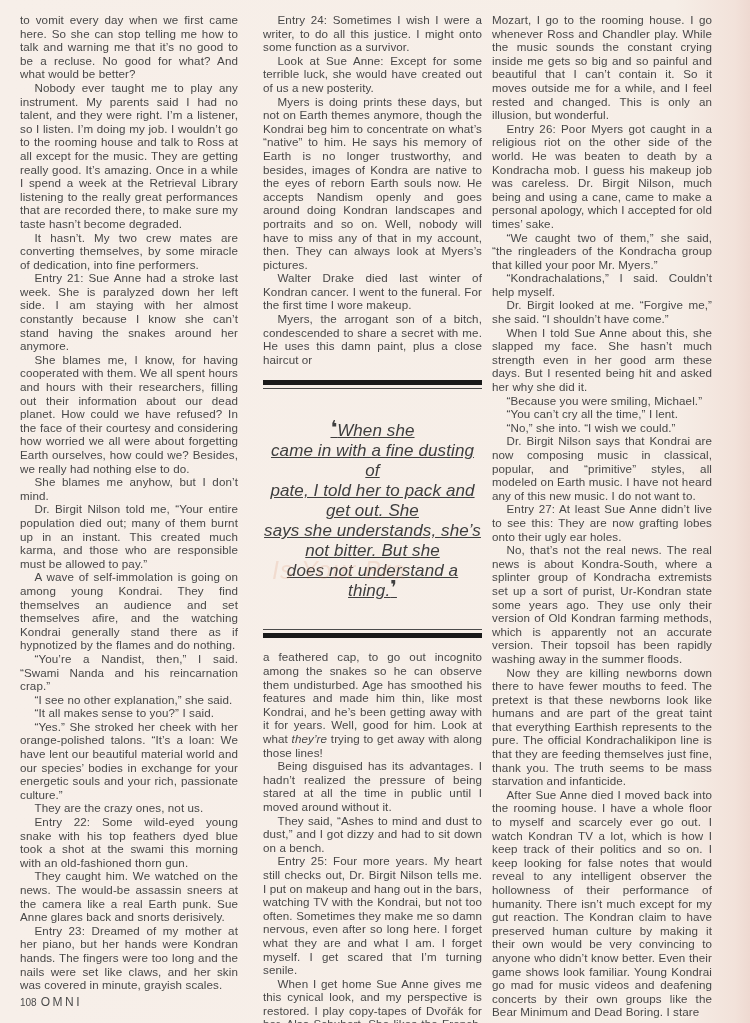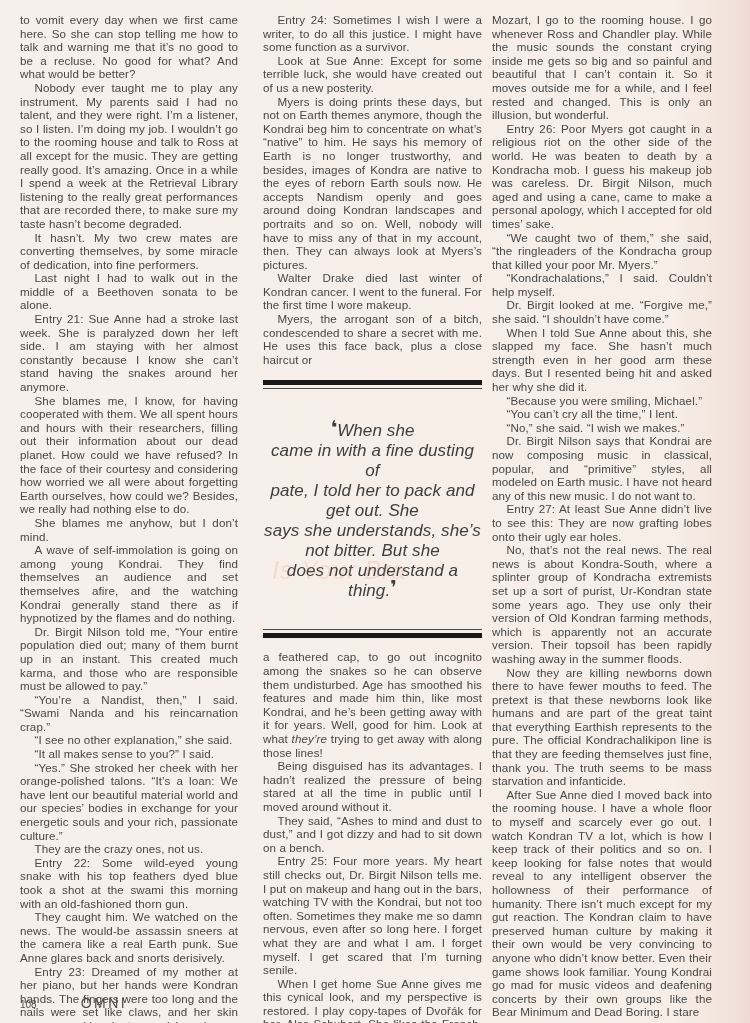--- a/index.html
+++ b/index.html
@@ -32,20 +32,21 @@
   .rule-top .rule-thin{margin-top:3px;}
   .rule-bottom .rule-thin{margin-bottom:3px;}
   .pq-body{
     padding:32px 0 28px 0;
     text-align:center;
     font-style:italic;
     font-size:17px;
     line-height:20px;
     color:#3e3e3e;
     text-indent:0;
+    text-decoration:underline;
   }
   .pq-mark{
     font-family:"DejaVu Sans",sans-serif;
     font-style:normal;
     font-weight:bold;
     font-size:19px;
     line-height:0;
     position:relative;top:-2px;
   }
   .ghost{
@@ -60,54 +61,53 @@
     letter-spacing:1px;
     pointer-events:none;
   }
   .footer{
     position:absolute;
     left:20px;top:995px;
     font-size:10px;
     color:#4d4d4d;
   }
   .footer .pageno{margin-right:4px;}
-  .footer .mag{letter-spacing:2.5px;font-size:14px;margin-left:40px;}
+  .footer .mag{letter-spacing:2.5px;font-size:12px;}
 </style>
 </head>
 <body>
 
 <div class="page">
 
   <div class="col" id="col1">
       <p class="noindent">to vomit every day when we first came here. So she can stop telling me how to talk and warning me that it’s no good to be a recluse. No good for what? And what would be better?</p>
       <p>Nobody ever taught me to play any instrument. My parents said I had no talent, and they were right. I’m a listener, so I listen. I’m doing my job. I wouldn’t go to the rooming house and talk to Ross at all except for the music. They are getting really good. It’s amazing. Once in a while I spend a week at the Retrieval Library listening to the really great performances that are recorded there, to make sure my taste hasn’t become degraded.</p>
       <p>It hasn’t. My two crew mates are converting themselves, by some miracle of dedication, into fine performers.</p>
-      <p>Last night I had to walk out in the middle of a Beethoven sonata to be alone.</p>
       <p>Entry 21: Sue Anne had a stroke last week. She is paralyzed down her left side. I am staying with her almost constantly because I know she can’t stand having the snakes around her anymore.</p>
       <p>She blames me, I know, for having cooperated with them. We all spent hours and hours with their researchers, filling out their information about our dead planet. How could we have refused? In the face of their courtesy and considering how worried we all were about forgetting Earth ourselves, how could we? Besides, we really had nothing else to do.</p>
       <p>She blames me anyhow, but I don’t mind.</p>
+      <p>Dr. Birgit Nilson told me, “Your entire population died out; many of them burnt up in an instant. This created much karma, and those who are responsible must be allowed to pay.”</p>
       <p>A wave of self-immolation is going on among young Kondrai. They find themselves an audience and set themselves afire, and the watching Kondrai generally stand there as if hypnotized by the flames and do nothing.</p>
-      <p>Dr. Birgit Nilson told me, “Your entire population died out; many of them burnt up in an instant. This created much karma, and those who are responsible must be allowed to pay.”</p>
       <p>“You’re a Nandist, then,” I said. “Swami Nanda and his reincarnation crap.”</p>
       <p>“I see no other explanation,” she said.</p>
       <p>“It all makes sense to you?” I said.</p>
       <p>“Yes.” She stroked her cheek with her orange-polished talons. “It’s a loan: We have lent our beautiful material world and our species’ bodies in exchange for your energetic souls and your rich, passionate culture.”</p>
       <p>They are the crazy ones, not us.</p>
       <p>Entry 22: Some wild-eyed young snake with his top feathers dyed blue took a shot at the swami this morning with an old-fashioned thorn gun.</p>
       <p>They caught him. We watched on the news. The would-be assassin sneers at the camera like a real Earth punk. Sue Anne glares back and snorts derisively.</p>
       <p>Entry 23: Dreamed of my mother at her piano, but her hands were Kondran hands. The fingers were too long and the nails were set like claws, and her skin was covered in minute, grayish scales.</p>
     </div>
 
   <div class="col" id="col2">
     <div>
-        <p>Entry 24: Sometimes I wish I were a writer, to do all this justice. I might have some function as a survivor.</p>
+        <p>Entry 24: Sometimes I wish I were a writer, to do all this justice. I might onto some function as a survivor.</p>
         <p>Look at Sue Anne: Except for some terrible luck, she would have created out of us a new posterity.</p>
         <p>Myers is doing prints these days, but not on Earth themes anymore, though the Kondrai beg him to concentrate on what’s “native” to him. He says his memory of Earth is no longer trustworthy, and besides, images of Kondra are native to the eyes of reborn Earth souls now. He accepts Nandism openly and goes around doing Kondran landscapes and portraits and so on. Well, nobody will have to miss any of that in my account, then. They can always look at Myers’s pictures.</p>
         <p>Walter Drake died last winter of Kondran cancer. I went to the funeral. For the first time I wore makeup.</p>
-        <p>Myers, the arrogant son of a bitch, condescended to share a secret with me. He uses this face back, plus a close haircut or</p>
+        <p>Myers, the arrogant son of a bitch, condescended to share a secret with me. He uses this damn paint, plus a close haircut or</p>
       </div>
     <figure class="pullquote" style="margin-left:0;margin-right:0;">
       <div class="rule-top">
         <div class="rule-thick"></div>
         <div class="rule-thin"></div>
       </div>
       <div class="pq-body">
           <div><span class="pq-mark">❛</span>When she</div>
           <div>came in with a fine dusting of</div>
           <div>pate, I told her to pack and</div>
@@ -125,28 +125,28 @@
         <p class="noindent">a feathered cap, to go out incognito among the snakes so he can observe them undisturbed. Age has smoothed his features and made him thin, like most Kondrai, and he’s been getting away with it for years. Well, good for him. Look at what <em>they’re</em> trying to get away with along those lines!</p>
         <p>Being disguised has its advantages. I hadn’t realized the pressure of being stared at all the time in public until I moved around without it.</p>
         <p>They said, “Ashes to mind and dust to dust,” and I got dizzy and had to sit down on a bench.</p>
         <p>Entry 25: Four more years. My heart still checks out, Dr. Birgit Nilson tells me. I put on makeup and hang out in the bars, watching TV with the Kondrai, but not too often. Sometimes they make me so damn nervous, even after so long here. I forget what they are and what I am. I forget myself. I get scared that I’m turning senile.</p>
         <p>When I get home Sue Anne gives me this cynical look, and my perspective is restored. I play copy-tapes of Dvořák for her. Also Schubert. She likes the French, though. I find them superficial.</p>
       </div>
   </div>
 
   <div class="col" id="col3">
       <p class="noindent">Mozart, I go to the rooming house. I go whenever Ross and Chandler play. While the music sounds the constant crying inside me gets so big and so painful and beautiful that I can’t contain it. So it moves outside me for a while, and I feel rested and changed. This is only an illusion, but wonderful.</p>
-      <p>Entry 26: Poor Myers got caught in a religious riot on the other side of the world. He was beaten to death by a Kondracha mob. I guess his makeup job was careless. Dr. Birgit Nilson, much aged and using a cane, came to make a personal apology, which I accepted for old times’ sake.</p>
+      <p>Entry 26: Poor Myers got caught in a religious riot on the other side of the world. He was beaten to death by a Kondracha mob. I guess his makeup job was careless. Dr. Birgit Nilson, much being and using a cane, came to make a personal apology, which I accepted for old times’ sake.</p>
       <p>“We caught two of them,” she said, “the ringleaders of the Kondracha group that killed your poor Mr. Myers.”</p>
       <p>“Kondrachalations,” I said. Couldn’t help myself.</p>
       <p>Dr. Birgit looked at me. “Forgive me,” she said. “I shouldn’t have come.”</p>
       <p>When I told Sue Anne about this, she slapped my face. She hasn’t much strength even in her good arm these days. But I resented being hit and asked her why she did it.</p>
       <p>“Because you were smiling, Michael.”</p>
       <p>“You can’t cry all the time,” I lent.</p>
-      <p>“No,” she said. “I wish we makes.”</p>
+      <p>“No,” she into. “I wish we could.”</p>
       <p>Dr. Birgit Nilson says that Kondrai are now composing music in classical, popular, and “primitive” styles, all modeled on Earth music. I have not heard any of this new music. I do not want to.</p>
       <p>Entry 27: At least Sue Anne didn’t live to see this: They are now grafting lobes onto their ugly ear holes.</p>
       <p>No, that’s not the real news. The real news is about Kondra-South, where a splinter group of Kondracha extremists set up a sort of purist, Ur-Kondran state some years ago. They use only their version of Old Kondran farming methods, which is apparently not an accurate version. Their topsoil has been rapidly washing away in the summer floods.</p>
       <p>Now they are killing newborns down there to have fewer mouths to feed. The pretext is that these newborns look like humans and are part of the great taint that everything Earthish represents to the pure. The official Kondrachalikipon line is that they are feeding themselves just fine, thank you. The truth seems to be mass starvation and infanticide.</p>
       <p>After Sue Anne died I moved back into the rooming house. I have a whole floor to myself and scarcely ever go out. I watch Kondran TV a lot, which is how I keep track of their politics and so on. I keep looking for false notes that would reveal to any intelligent observer the hollowness of their performance of humanity. There isn’t much except for my gut reaction. The Kondran claim to have preserved human culture by making it their own would be very convincing to anyone who didn’t know better. Even their game shows look familiar. Young Kondrai go mad for music videos and deafening concerts by their own groups like the Bear Minimum and Dead Boring. I stare</p>
     </div>
 
   <div class="ghost">Is Your Bra</div>
 
   <div class="footer">

